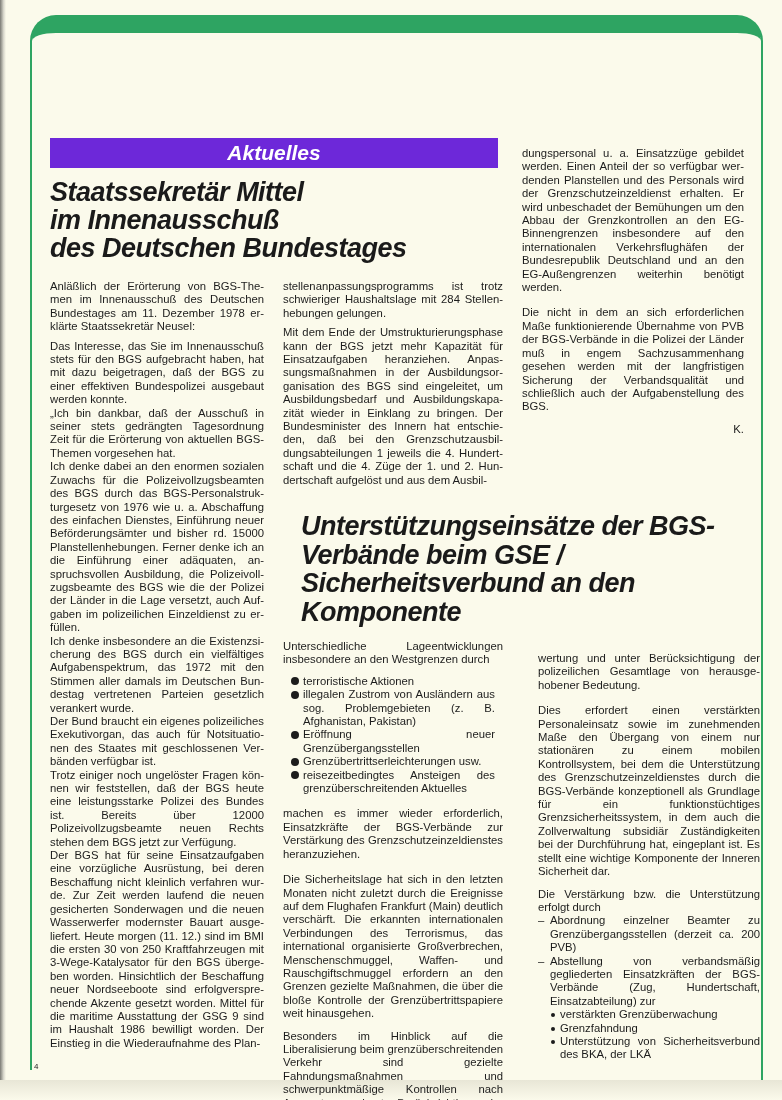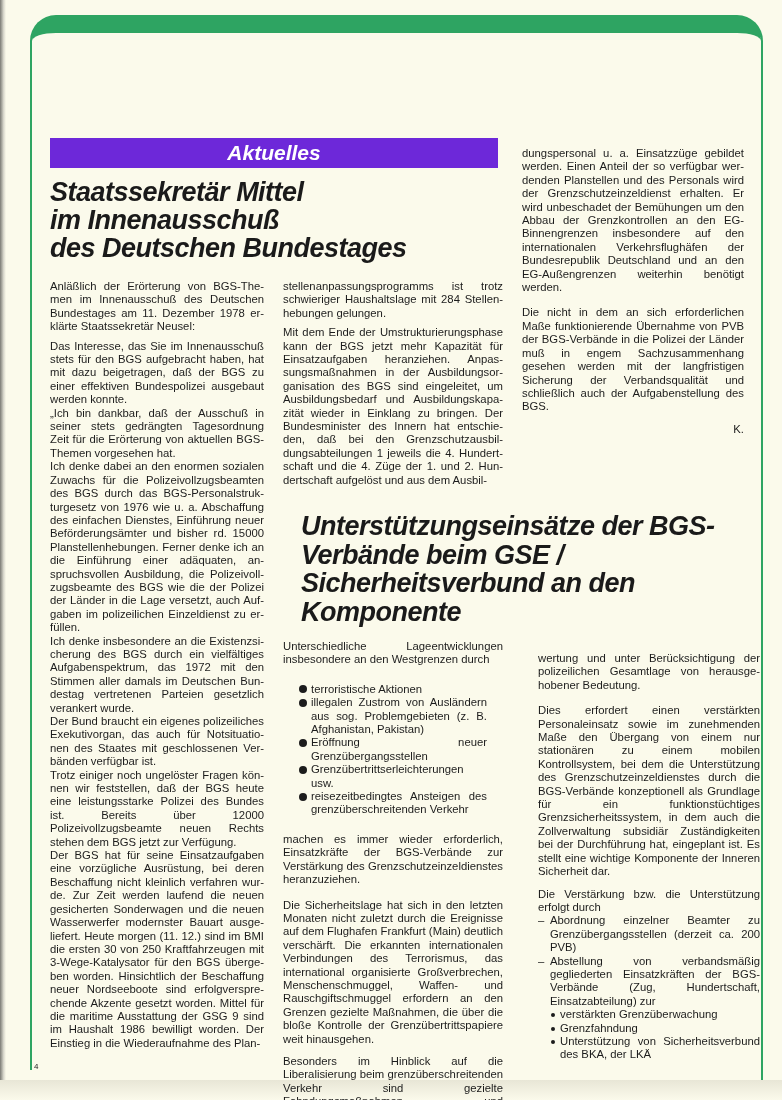--- a/index.html
+++ b/index.html
@@ -37,21 +37,21 @@
     hyphens:manual;
   }
   .col p { margin:12px 0 6px 0; }
   .col p.tight { margin:0; }
   .c1 { left:50px; top:268px; width:214px; }
   .c2 { left:283px; top:268px; width:220px; }
   .c3 { left:522px; top:135px; width:222px; }
   .c4 { left:283px; top:640px; width:220px; }
   .c5 { left:538px; top:640px; width:222px; }
   .sig { text-align:right; }
-  ul.dots { list-style:none; margin:16px; padding:0; }
+  ul.dots { list-style:none; margin:8px; padding:0; }
   ul.dots li { position:relative; padding-left:12px; }
   ul.dots li::before { content:""; position:absolute; left:0; top:2.5px; width:8px; height:8px; border-radius:50%; background:#1c1c1c; }
   ul.dashes { list-style:none; margin:0; padding:0; }
   ul.dashes > li { position:relative; padding-left:12px; }
   ul.dashes > li::before { content:"–"; position:absolute; left:0; top:0; }
   ul.small-dots { list-style:none; margin:0; padding:0 0 0 0; }
   ul.small-dots li { position:relative; padding-left:10px; }
   ul.small-dots li::before { content:""; position:absolute; left:1px; top:5px; width:4px; height:4px; border-radius:50%; background:#1c1c1c; }
   .page-num { position:absolute; left:34px; top:1062px; font-size:8px; }
 </style>
@@ -101,21 +101,21 @@
   <div>Komponente</div>
 </h2>
 
 <div class="col c4">
   <p class="tight">Unterschiedliche Lageentwicklungen insbesondere an den Westgrenzen durch</p>
   <ul class="dots">
     <li>terroristische Aktionen</li>
     <li>illegalen Zustrom von Ausländern aus sog. Problemgebieten (z. B. Afghanistan, Pakistan)</li>
     <li>Eröffnung neuer Grenzübergangsstellen</li>
     <li>Grenzübertrittserleichterungen usw.</li>
-    <li>reisezeitbedingtes Ansteigen des grenzüberschreitenden Verkehr</li>
+    <li>reisezeitbedingtes Ansteigen des grenzüberschreitenden Aktuelles</li>
   </ul>
   <p style="margin-bottom:9px">machen es immer wieder erforderlich, Einsatzkräfte der BGS-Verbände zur Verstärkung des Grenzschutzeinzeldienstes heranzuziehen.</p>
   <p style="margin-bottom:9px">Die Sicherheitslage hat sich in den letzten Monaten nicht zuletzt durch die Ereignisse auf dem Flughafen Frankfurt (Main) deutlich verschärft. Die erkannten internationalen Verbindungen des Terrorismus, das international organisierte Großverbrechen, Menschenschmuggel, Waffen- und Rauschgiftschmuggel erfordern an den Grenzen gezielte Maßnahmen, die über die bloße Kontrolle der Grenzübertrittspapiere weit hinausgehen.</p>
   <p class="tight">Besonders im Hinblick auf die Liberalisierung beim grenzüberschreitenden Verkehr sind gezielte Fahndungsmaßnahmen und schwerpunktmäßige Kontrollen nach Auswertung und unter Berücksichtigung der polizeilichen Gesamtlage von herausgehobener Bedeutung.</p>
 </div>
 
 <div class="col c5">
   <p style="margin-bottom:9px">wertung und unter Berücksichtigung der polizeilichen Gesamtlage von herausge­hobener Bedeutung.</p>
   <p style="margin-bottom:9px">Dies erfordert einen verstärkten Personaleinsatz sowie im zunehmenden Maße den Übergang von einem nur stationären zu einem mobilen Kontrollsystem, bei dem die Unterstützung des Grenzschutzeinzeldienstes durch die BGS-Verbände konzeptionell als Grundlage für ein funktionstüchtiges Grenzsicherheitssystem, in dem auch die Zollverwaltung subsidiär Zuständigkeiten bei der Durchführung hat, eingeplant ist. Es stellt eine wichtige Komponente der Inneren Sicherheit dar.</p>
   <p class="tight">Die Verstärkung bzw. die Unterstützung erfolgt durch</p>

